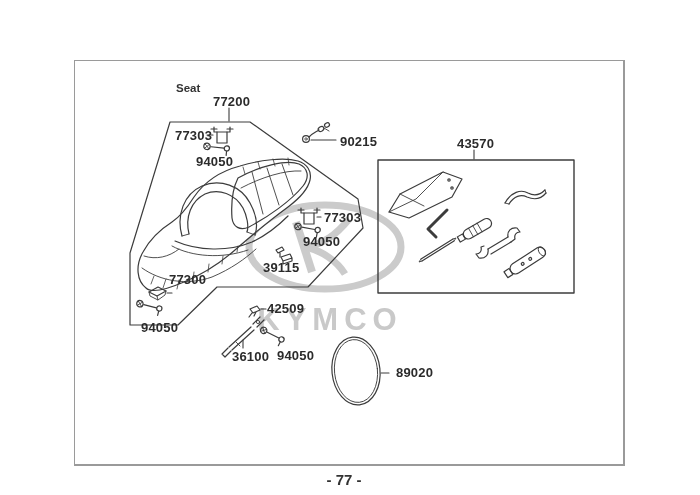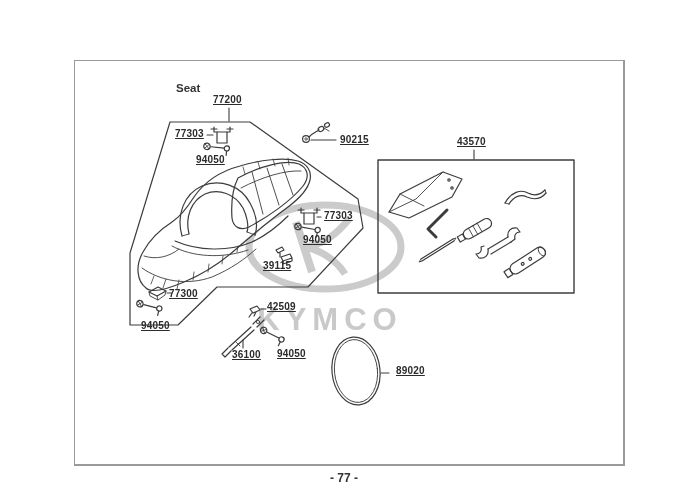--- a/index.html
+++ b/index.html
@@ -16,26 +16,26 @@
     position:absolute;left:176px;top:38px;font-size:11.5px;font-weight:bold;color:#333;margin-top:44px;
   }
   .main-box{
     position:absolute;left:74px;top:60px;width:551px;height:406px;
     border-right:2px solid #9a9a9a;border-bottom:2px solid #9a9a9a;
     border-left:1px solid #9a9a9a;border-top:1px solid #9a9a9a;
     box-sizing:border-box;background:transparent;
   }
   svg.art{position:absolute;left:0;top:0;}
   .plabel{
-    position:absolute;font-size:10px;font-weight:bold;color:#2b2b2b;
-    white-space:nowrap;letter-spacing:.2px;text-decoration:underline;
+    position:absolute;font-size:13px;font-weight:bold;color:#2b2b2b;
+    white-space:nowrap;letter-spacing:.2px;
   }
   .footer-page{
     position:absolute;left:0;top:471px;width:688px;text-align:center;
-    font-size:12px;font-weight:bold;color:#333;
+    font-size:15px;font-weight:bold;color:#333;
   }
 </style>
 </head>
 <body>
 
 <div id="page-root">
 
   <div class="title-text">Seat</div>
 
   <div class="main-box"></div>
@@ -208,21 +208,21 @@
   </svg>
 
   <div class="plabel" style="left:213px;top:94px">77200</div>
   <div class="plabel" style="left:175px;top:128px">77303</div>
   <div class="plabel" style="left:196px;top:154px">94050</div>
   <div class="plabel" style="left:340px;top:134px">90215</div>
   <div class="plabel" style="left:457px;top:136px">43570</div>
   <div class="plabel" style="left:324px;top:210px">77303</div>
   <div class="plabel" style="left:303px;top:234px">94050</div>
   <div class="plabel" style="left:263px;top:260px">39115</div>
-  <div class="plabel" style="left:169px;top:288px">77300</div>
+  <div class="plabel" style="left:169px;top:272px">77300</div>
   <div class="plabel" style="left:141px;top:320px">94050</div>
   <div class="plabel" style="left:267px;top:301px">42509</div>
   <div class="plabel" style="left:232px;top:349px">36100</div>
   <div class="plabel" style="left:277px;top:348px">94050</div>
   <div class="plabel" style="left:396px;top:365px">89020</div>
 
   <div class="footer-page">- 77 -</div>
 </div>
 
 </body></html>

